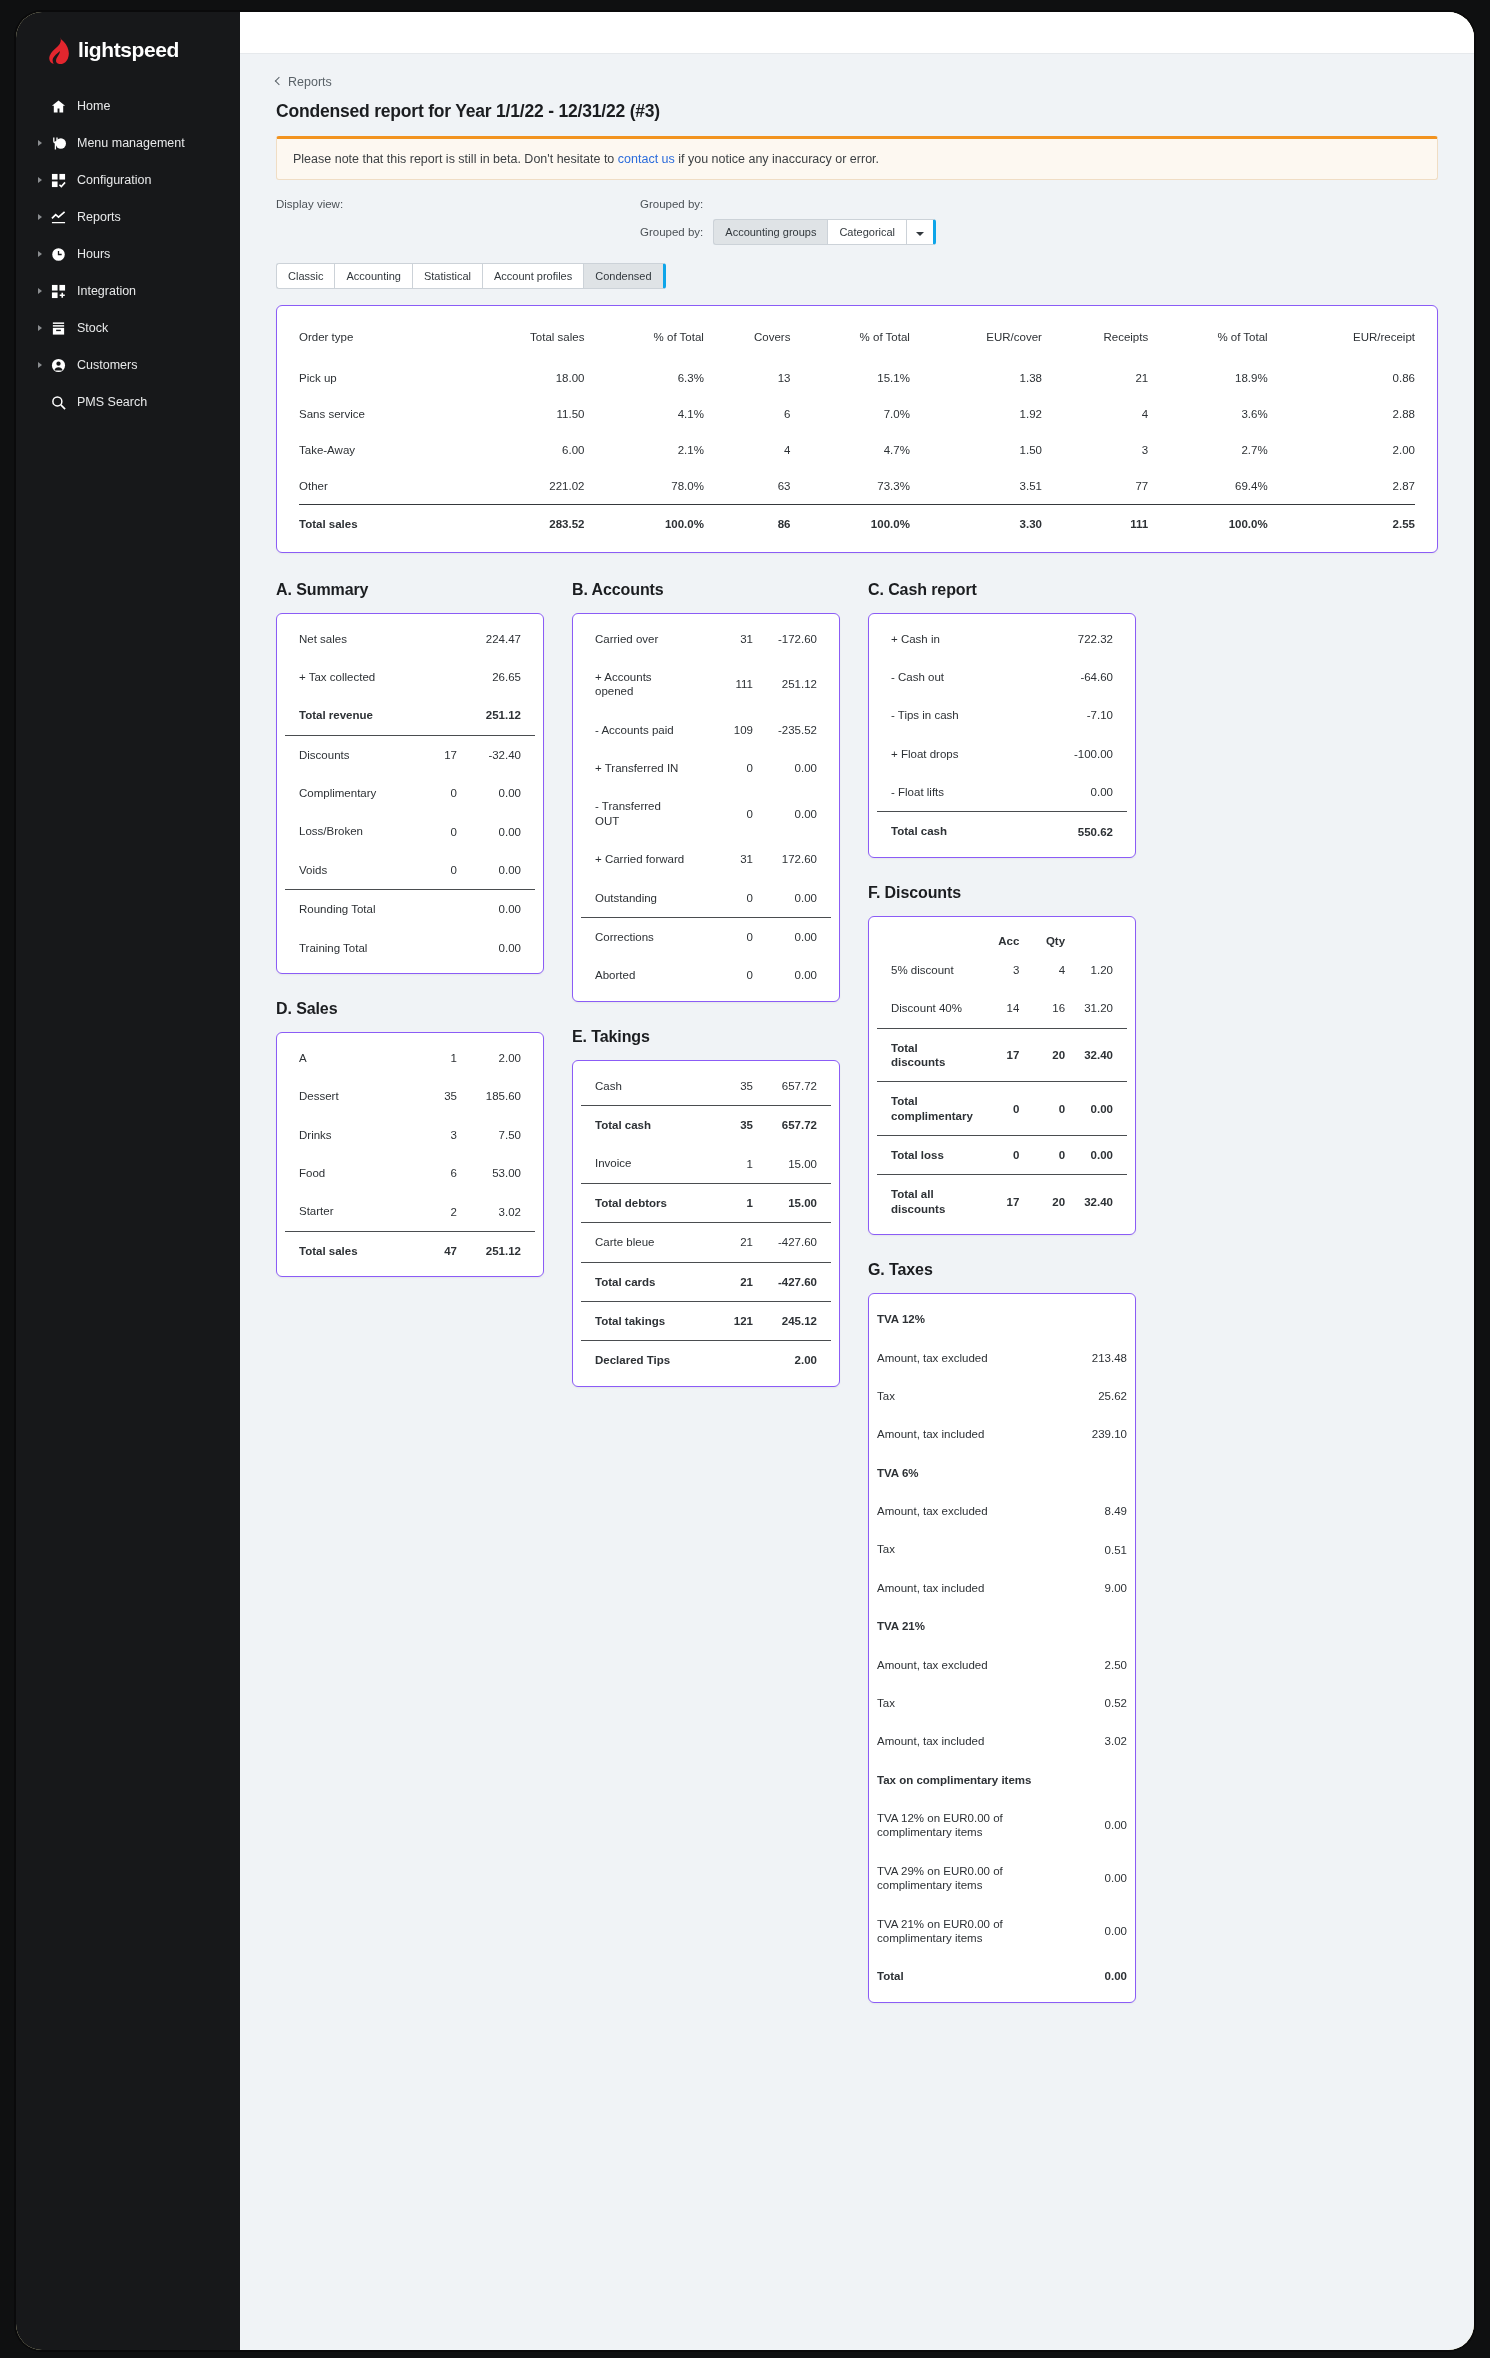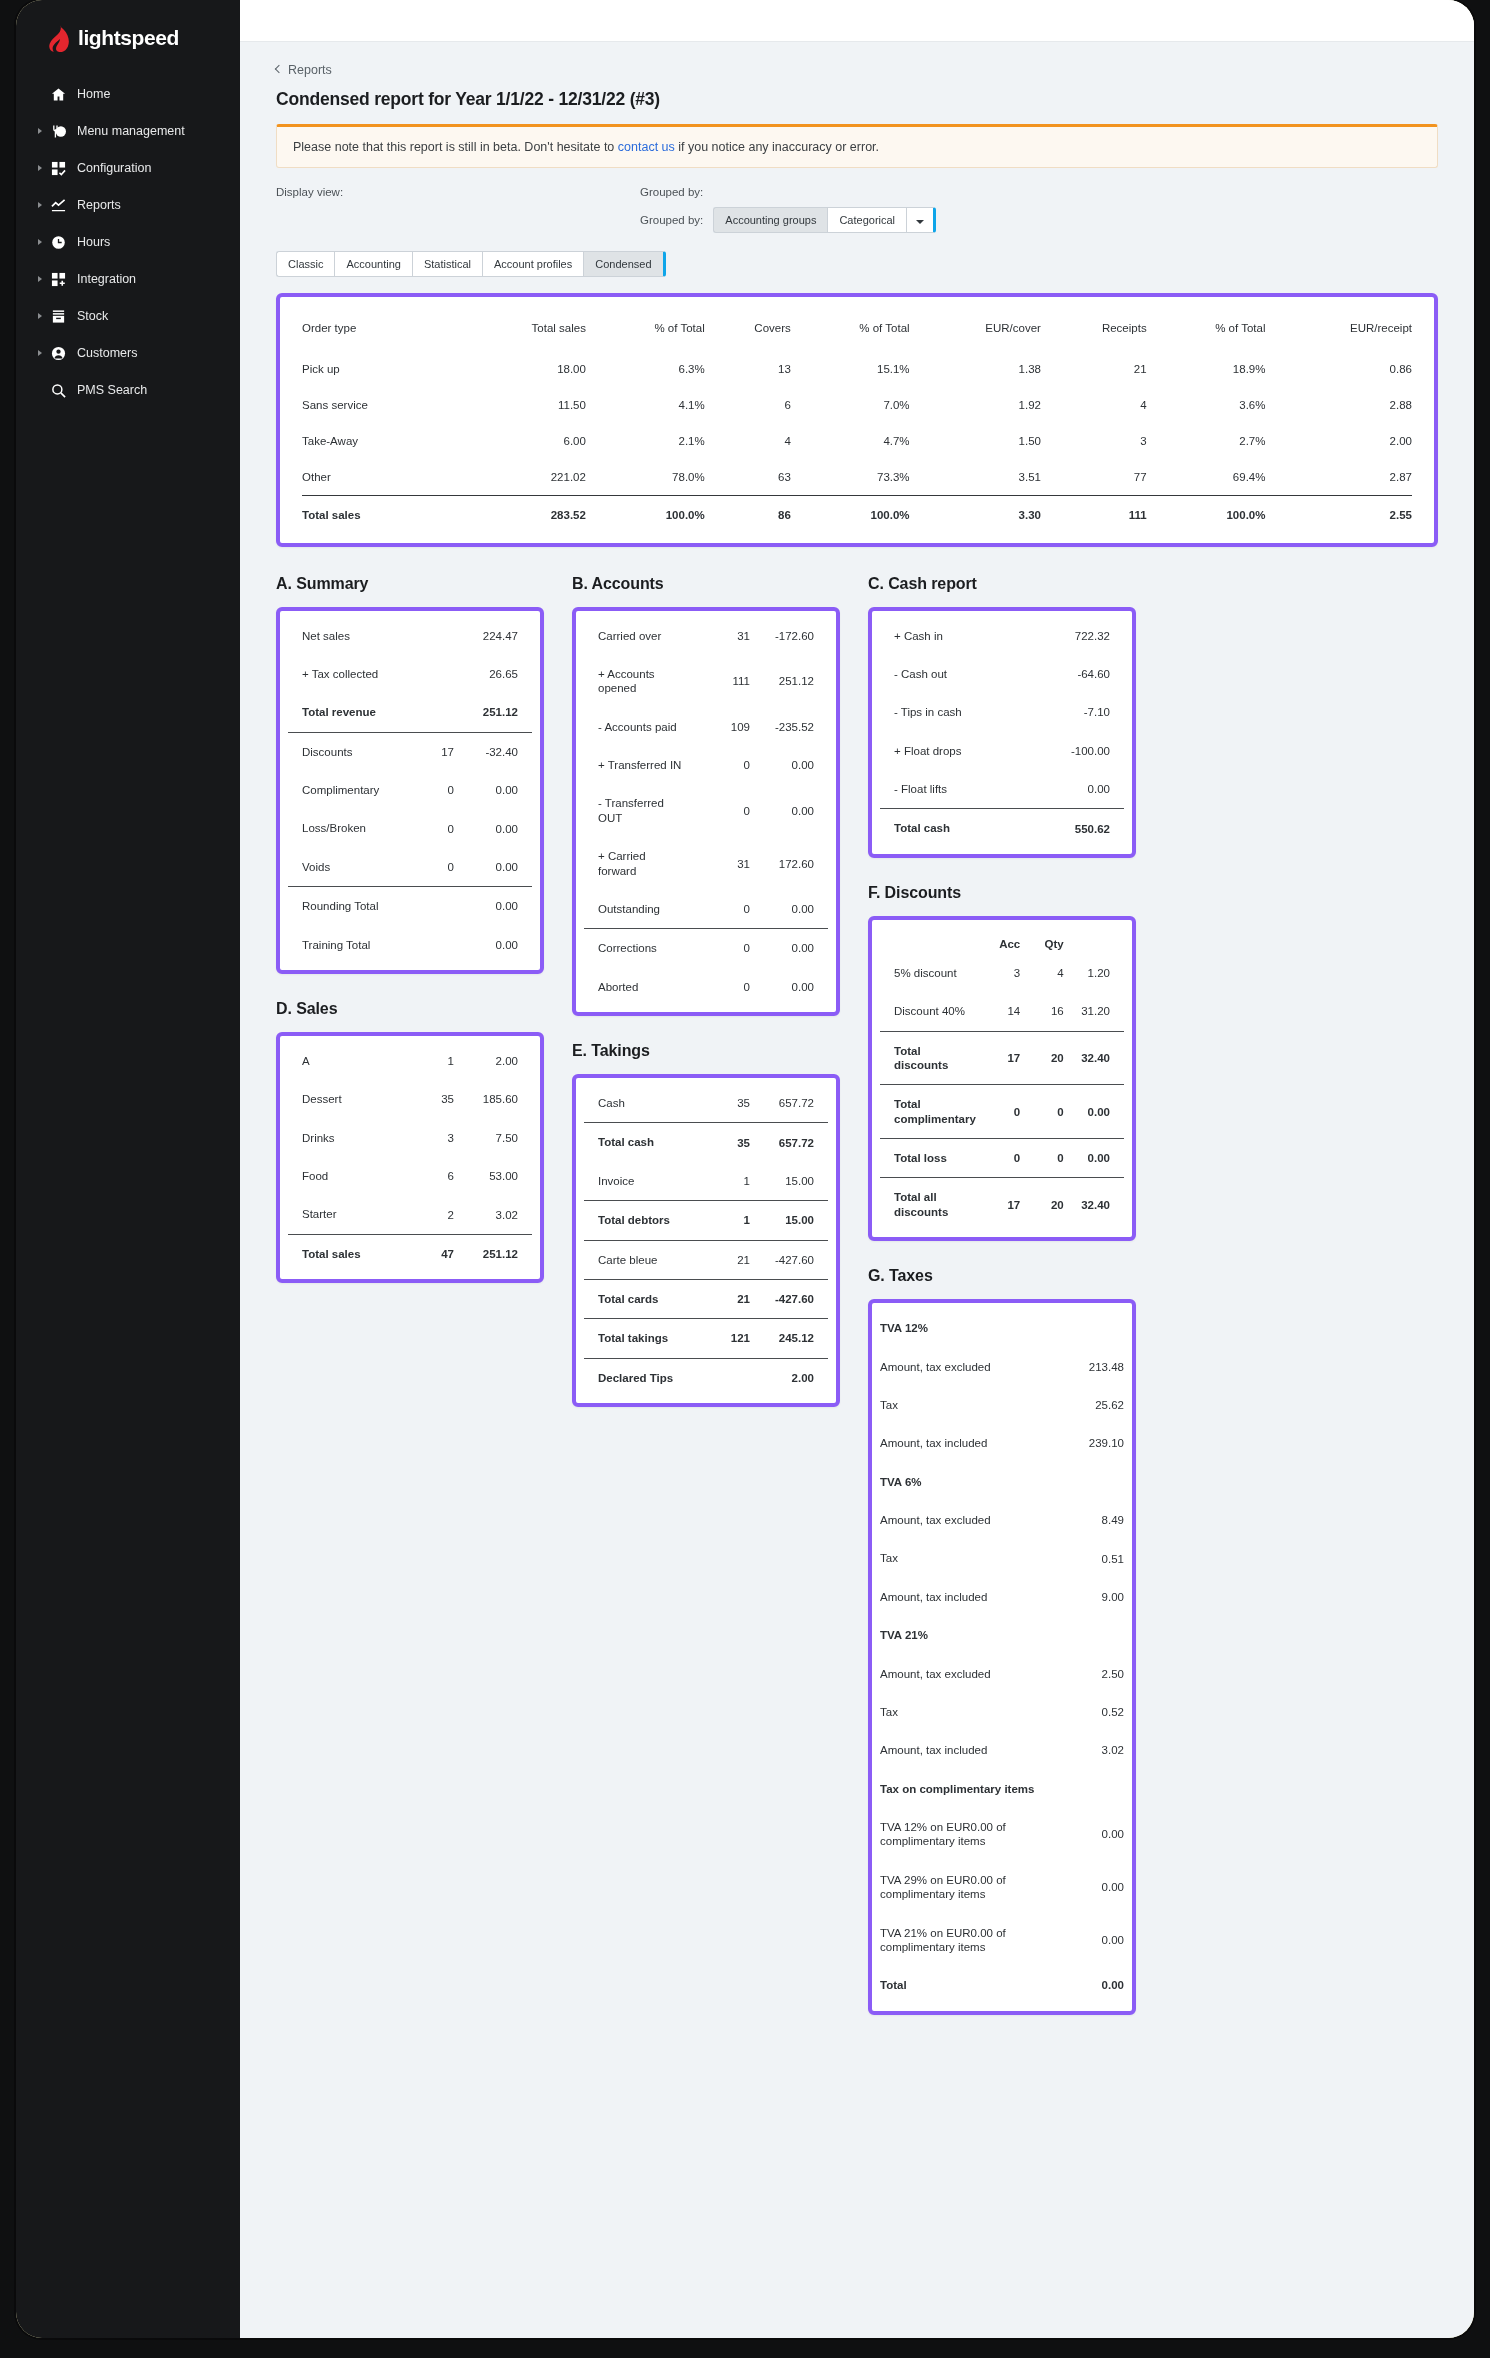--- a/index.html
+++ b/index.html
@@ -10,21 +10,21 @@
     overflow: hidden;
   }
   #frame {
     position: relative;
     width: 1490px; height: 2358px;
     background: #0f1011;
   }
   
   #shell {
     position: absolute;
-    left: 16px; top: 0;
+    left: 16px; top: 12px;
     width: 1458px; height: 2338px;
     background: #fef9c3;
     border-radius: 26px;
     overflow: hidden;
     box-shadow: 0 0 0 2px #0a0a0b;
   }
   
   #sidebar {
     position: absolute;
     left: 0; top: 0;
@@ -132,21 +132,21 @@
     border-top: 4px solid #32383d;
     border-left: 4px solid transparent;
     border-right: 4px solid transparent;
   }
   .grp-row { display: flex; align-items: center; gap: 10px; }
   .grp-inline-label { font-size: 11.5px; color: #4c5257; }
 
   
   .card {
     background: #fff;
-    border: 4px solid #8b5cf6;
+    border: 1px solid #8b5cf6;
     border-radius: 6px;
     box-shadow: 0 1px 2px rgba(0,0,0,0.05);
   }
   
   .main-table-card { padding: 12px 22px 10px 22px; margin-bottom: 28px; }
   table.rep { width: 100%; border-collapse: collapse; }
   table.rep th {
     font-size: 11.5px; font-weight: 400; color: #2d3135;
     padding: 13px 0 17px 0; text-align: right; white-space: nowrap;
   }

